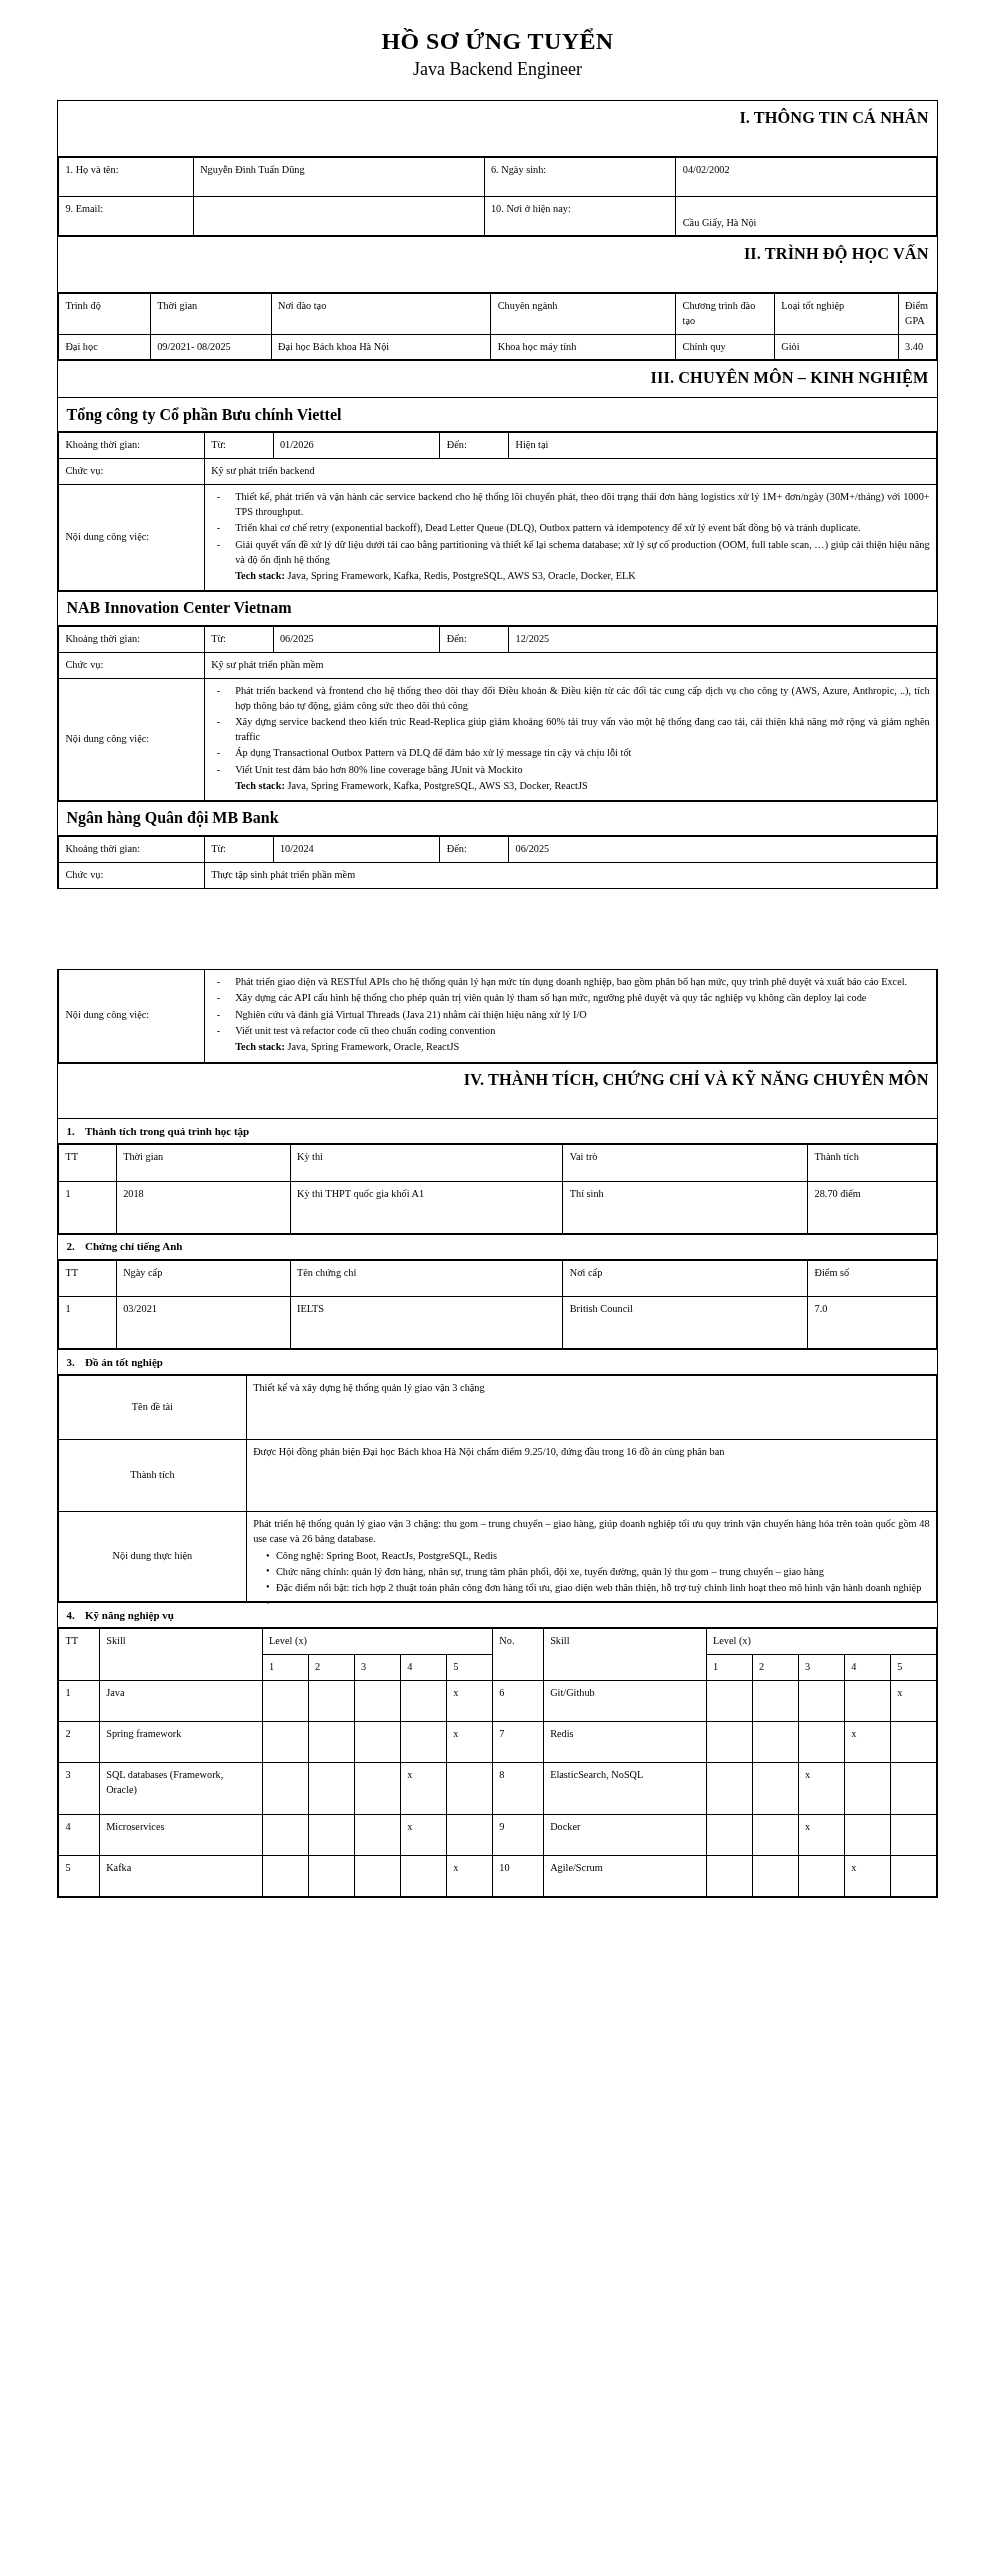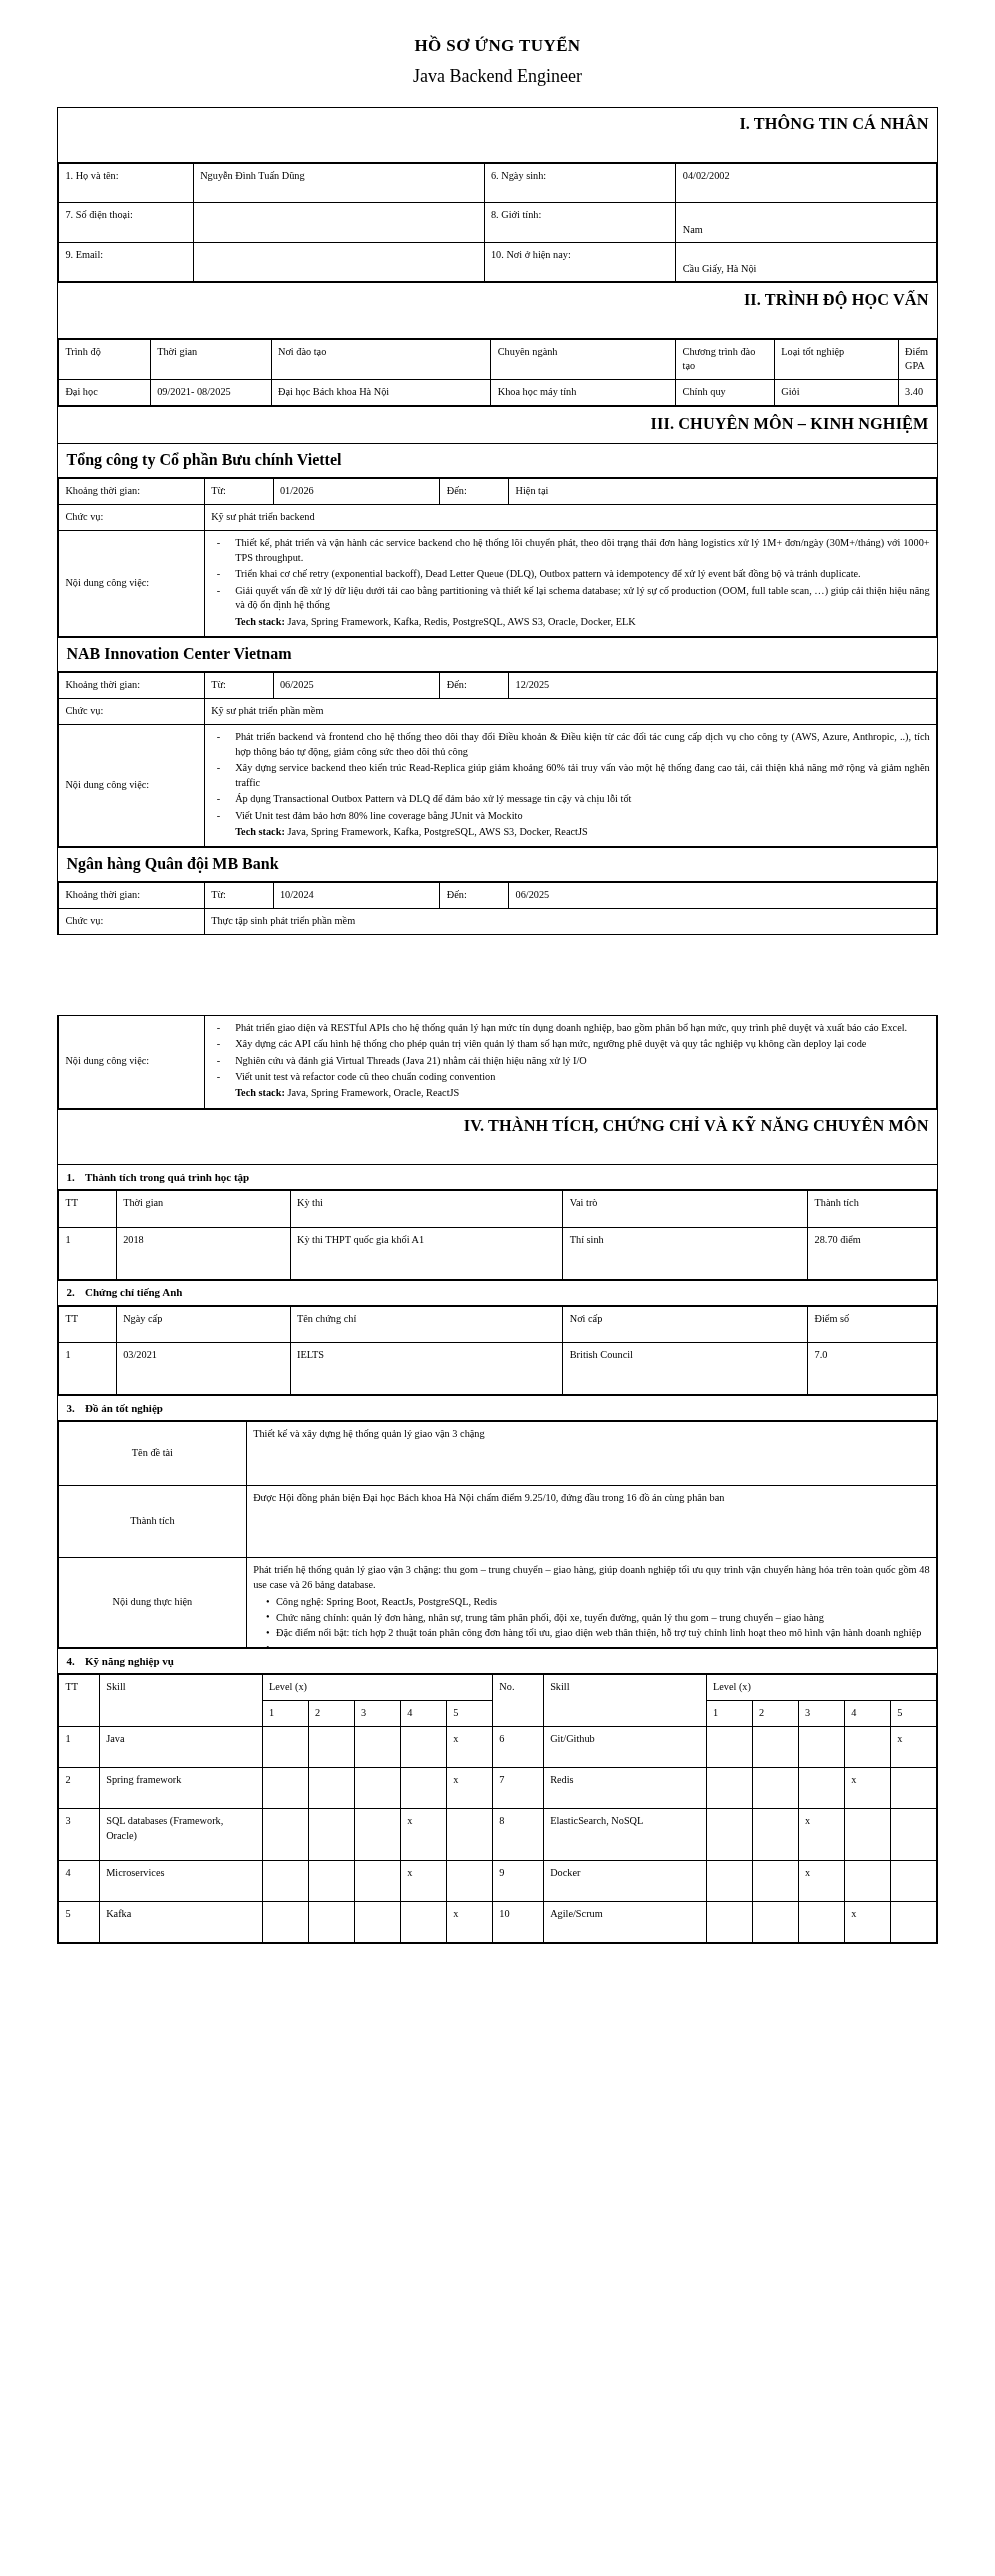--- a/index.html
+++ b/index.html
@@ -17,25 +17,25 @@
     width: 995px;
     box-sizing: border-box;
     padding: 0;
     position: relative;
   }
   .doc-title-wrap {
     text-align: center;
     padding-top: 25.6px;
   }
   .doc-title {
-    font-size: 17px;
+    font-size: 24px;
     font-weight: bold;
     letter-spacing: 0.4px;
     line-height: 1.25;
-    margin: 9px;
+    margin: 0;
   }
   .doc-subtitle {
     font-size: 18px;
     font-weight: normal;
     line-height: 1.3;
     margin: 2.8px 0 0 0;
   }
 
   .block {
     margin: 0 57px;
@@ -193,26 +193,20 @@
 
   <div class="block">
     <div class="section-head tall">I. THÔNG TIN CÁ NHÂN</div>
     <table class="grid pi">
       <tbody>
           <tr>
         <td class="no-outer" style="width:121px">1. Họ và tên:</td>
         <td style="width:277px">Nguyễn Đình Tuấn Dũng</td>
         <td style="width:178px">6. Ngày sinh:</td>
         <td class="no-outer">04/02/2002</td>
-      </tr>
-      <tr>
-        <td class="no-outer">7. Số điện thoại:</td>
-        <td></td>
-        <td>8. Giới tính:</td>
-        <td class="no-outer val-mid">Nam</td>
       </tr>
       <tr>
         <td class="no-outer">9. Email:</td>
         <td></td>
         <td>10. Nơi ở hiện nay:</td>
         <td class="no-outer val-mid">Cầu Giấy, Hà Nội</td>
       </tr>
     </tbody>
       </table>
   </div>

